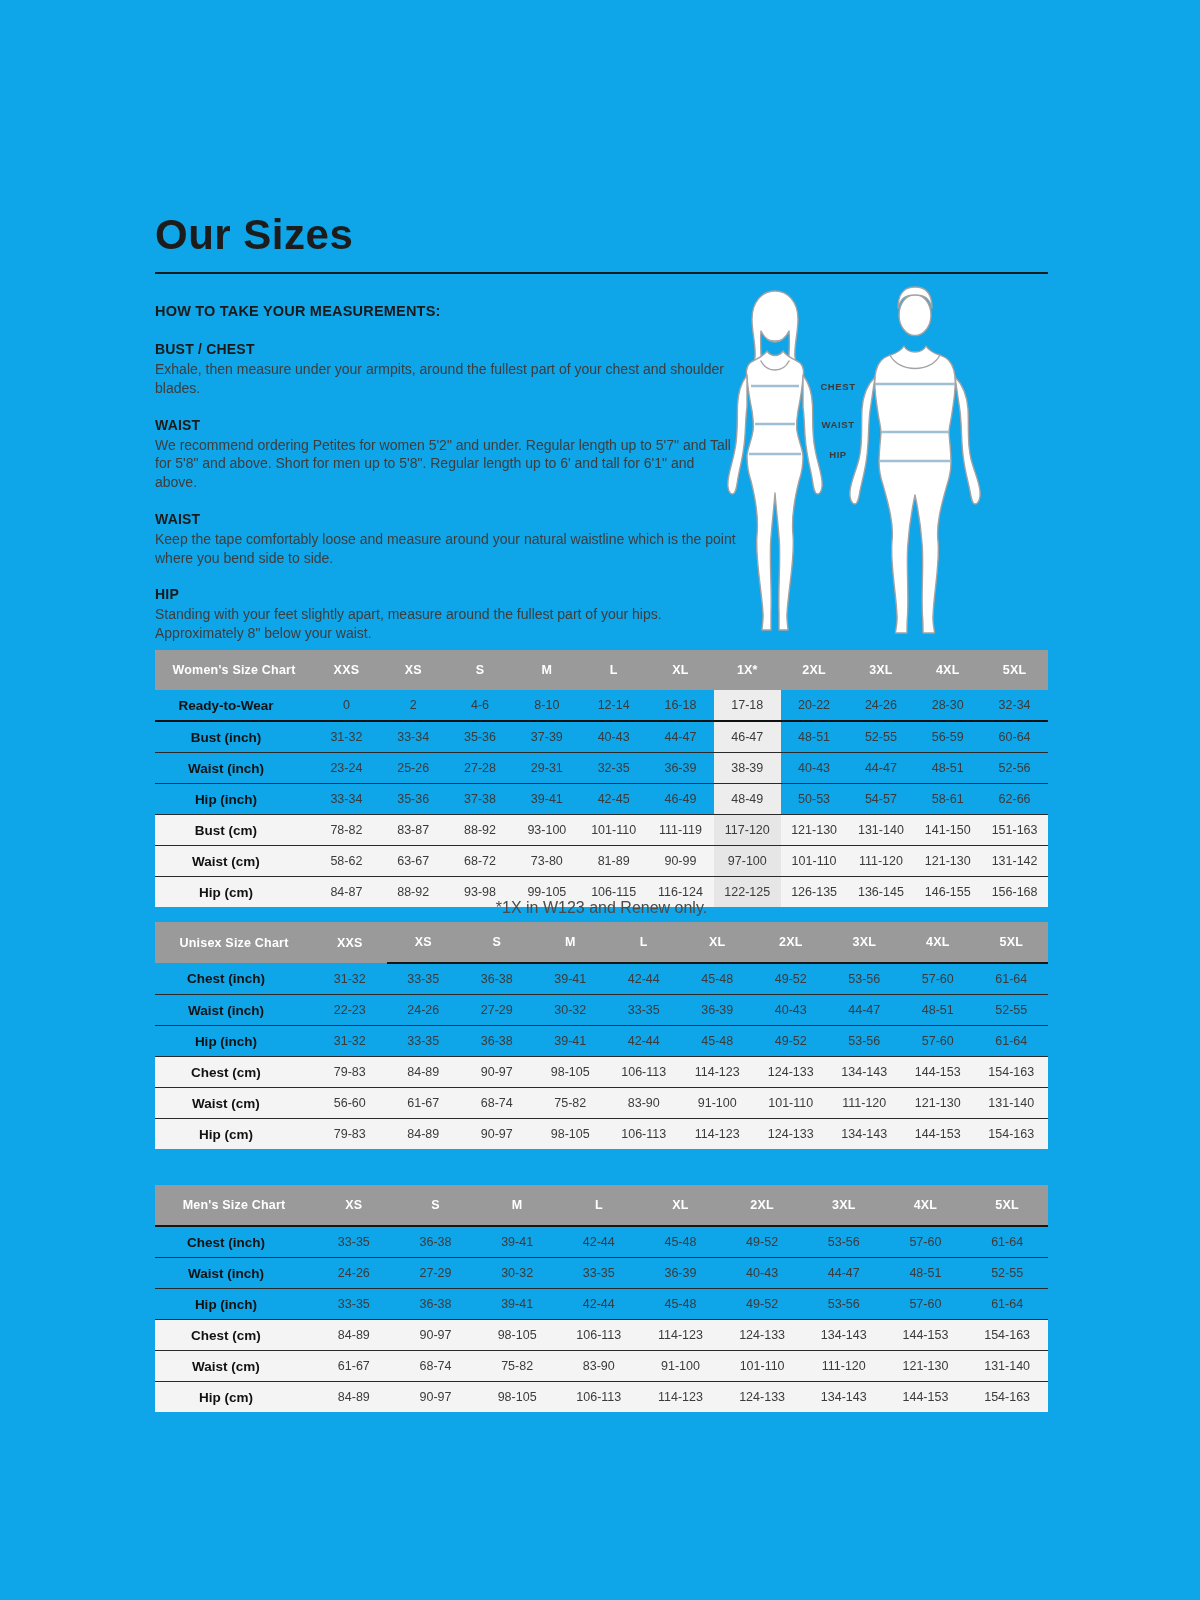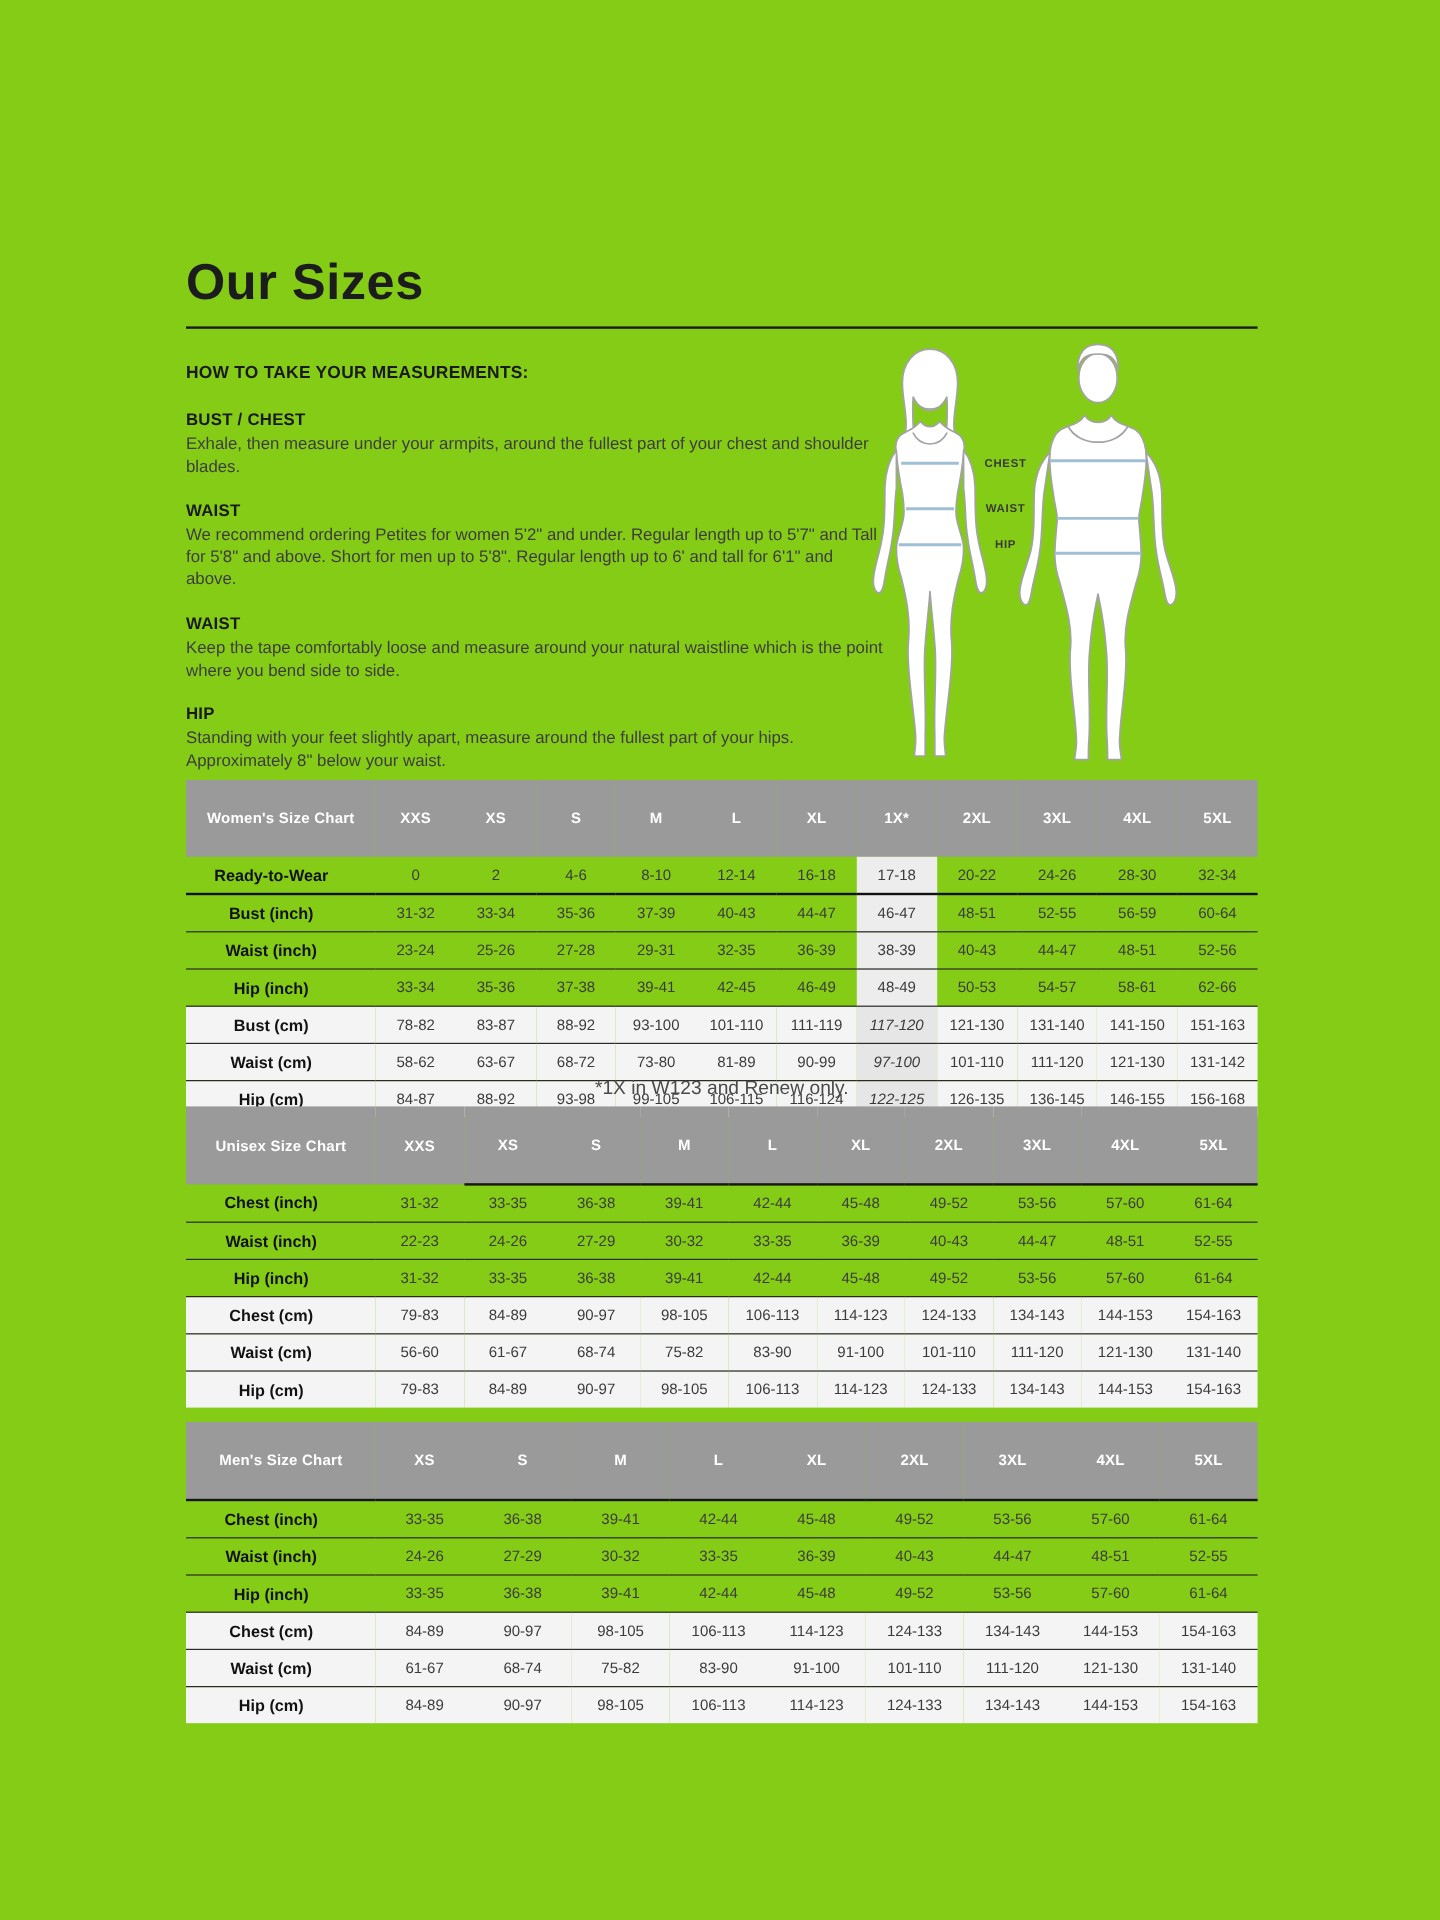--- a/index.html
+++ b/index.html
@@ -1,17 +1,17 @@
 <!DOCTYPE html>
 <html style="--header-bg: #9a9a9a; --shaded-row: #f4f4f4; --highlight-tint: #ededed; --measure-line: #9fc0d4; --figure-outline: #a3a3a3; --rule: #1c1c1c;"><head>
 <meta charset="utf-8">
 <style>
   html,body{margin:0;padding:0;background:#ffffff;}
   .page{
-    position:relative;width:1200px;height:1600px;background:#84cc16;
+    position:relative;width:1200px;height:1600px;background:#0ea5e9;
     font-family:"Liberation Sans",sans-serif;overflow:hidden;margin:0 auto;
   }
   
   .page-title{
     position:absolute;left:155px;top:214px;margin:0;
     font-size:42px;font-weight:700;color:#1c1c1c;letter-spacing:.5px;line-height:1;
   }
   .title-rule{
     position:absolute;left:155px;top:272px;width:893px;height:0;
     border-top:2px solid var(--rule,#1c1c1c);
@@ -36,32 +36,32 @@
   }
   .fig-label.chest{top:98px;} .fig-label.waist{top:136px;} .fig-label.hip{top:166px;}
   
   .size-table{
     position:absolute;left:155px;width:893px;border-collapse:collapse;table-layout:fixed;
   }
   #t0{top:650px;} #t1{top:922px;} #t2{top:1185px;}
   .size-table col.c-label{width:158px;}
   .size-table th{
     background:var(--header-bg,#9a9a9a);color:#fff;font-size:12.5px;font-weight:700;
-    height:32px;padding:16px;letter-spacing:.2px;
+    height:32px;padding:4px;letter-spacing:.2px;
   }
   .size-table td{height:30px;padding:0;text-align:center;font-size:12.5px;color:#3b3b3b;}
   .size-table td.row-label{
     text-align:center;padding-right:16px;font-weight:700;color:#121212;font-size:13.5px;
   }
   .size-table tbody tr{border-bottom:1px solid #2a2a2a;}
   .size-table tbody tr:last-child{border-bottom:0;}
   .size-table tbody tr.thick{border-bottom:2px solid #111;}
   .size-table tbody tr.shaded td{background:var(--shaded-row,#f4f4f4);}
   .size-table tbody td.hl{background:var(--highlight-tint,#ededed);}
-  .size-table tbody tr.shaded td.hl{background:#e6e6e6;font-style:italic;}
+  .size-table tbody tr.shaded td.hl{background:#e6e6e6;}
   .size-table th.hdr-rule{border-bottom:2px solid #161616;}
   .size-table.hdr-full thead tr{border-bottom:2px solid #161616;}
   .footnote{
     position:absolute;left:155px;top:899px;width:893px;text-align:center;
     font-size:16px;color:#4a4a4a;
   }
 </style>
 </head>
 <body>
 

